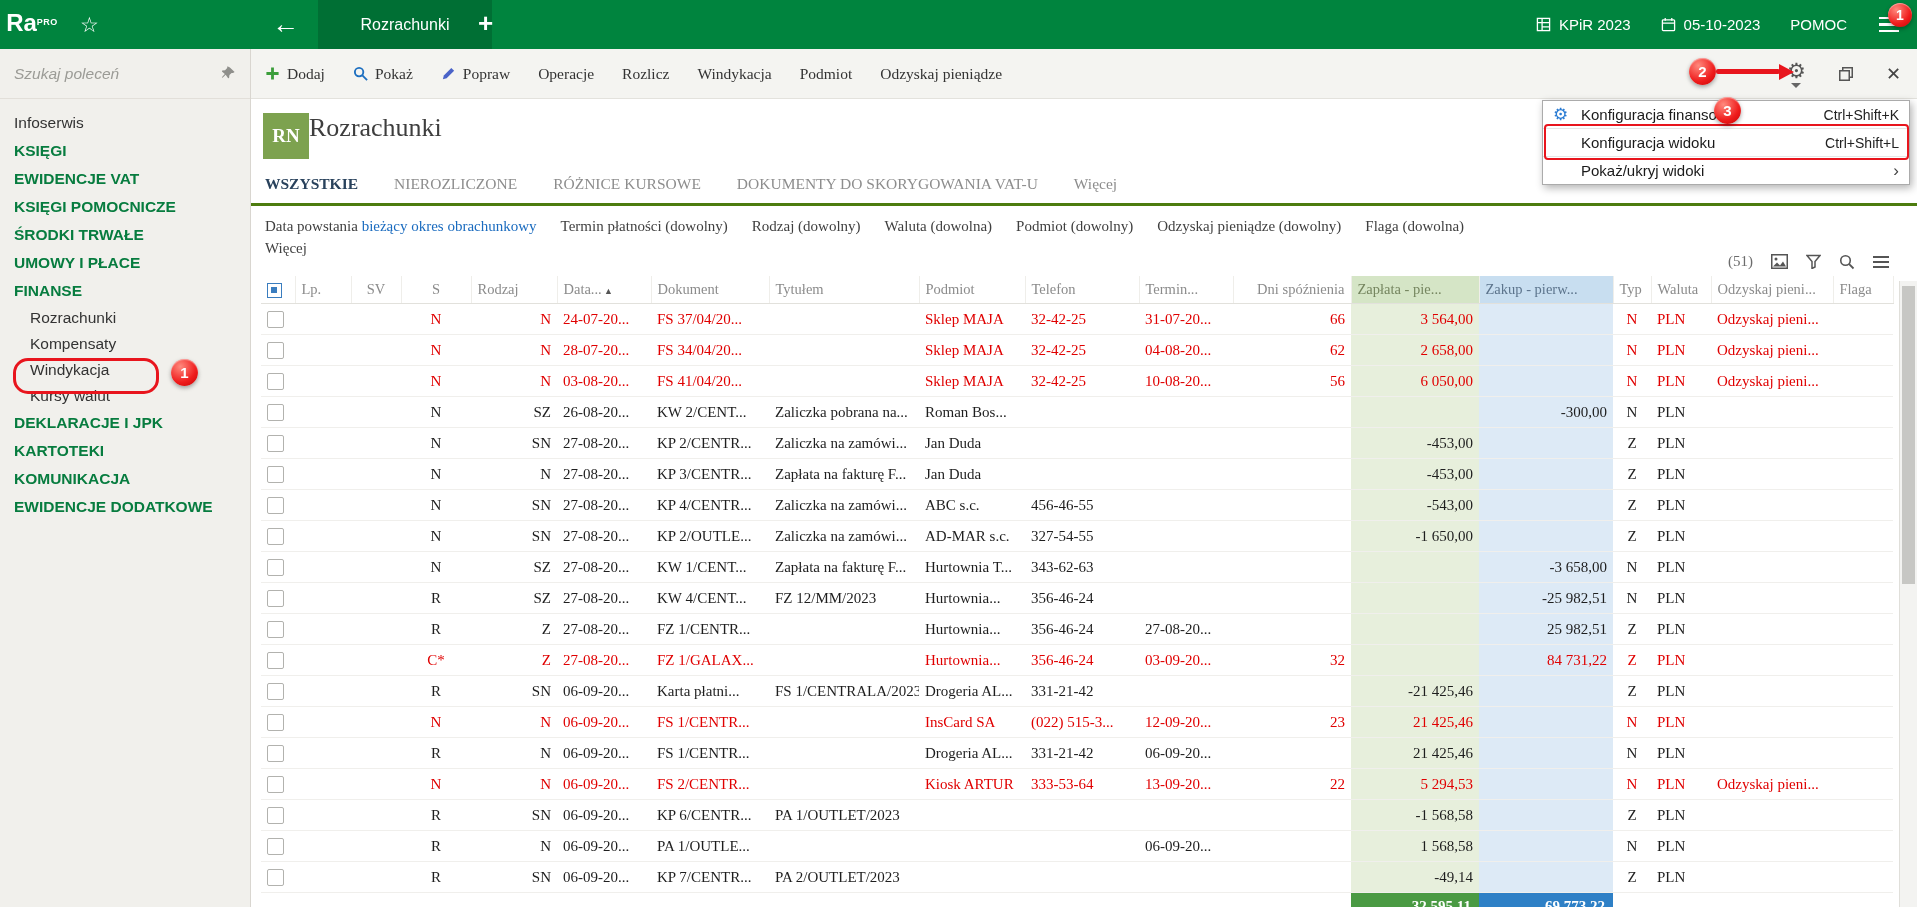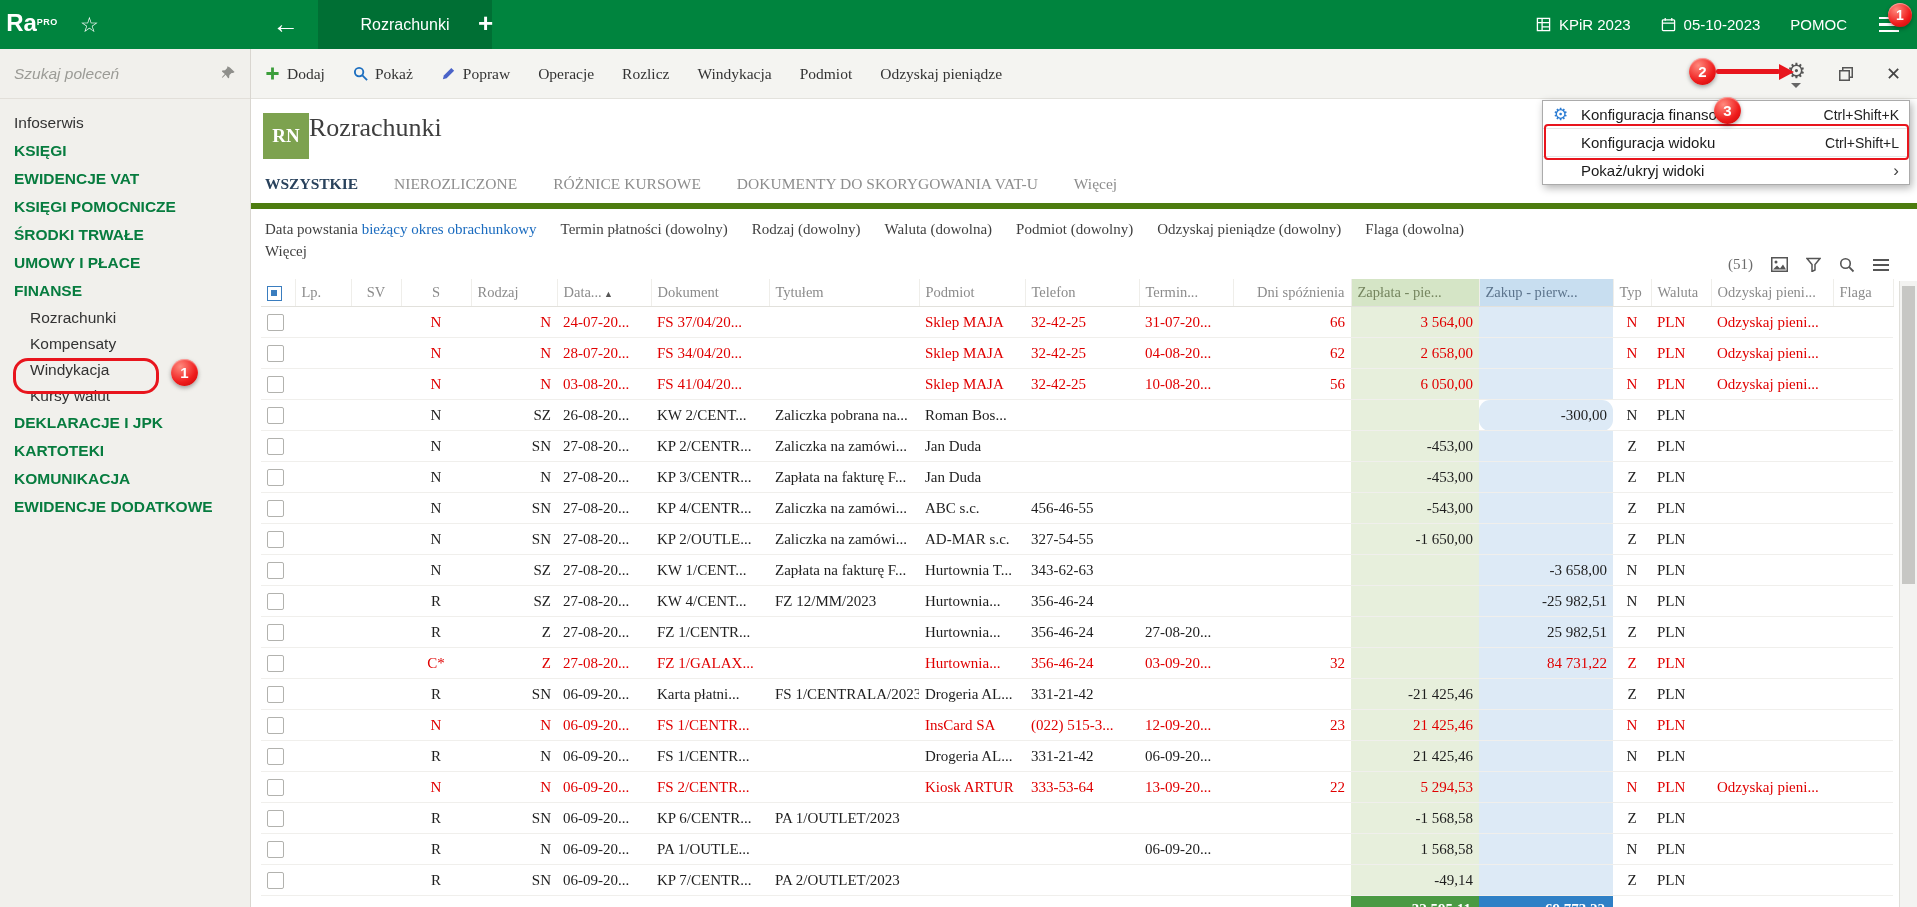--- a/index.html
+++ b/index.html
@@ -49,21 +49,21 @@
   .win-restore{display:flex;cursor:pointer;}
   .win-close{font-size:18px;color:#444;cursor:pointer;line-height:18px;}
 
   
   .module-header{display:flex;align-items:flex-start;padding:14px 0 6px 12px;height:46px;flex:none;}
   .module-badge{width:46px;height:46px;background:#7da24f;color:#fff;font-size:19px;font-weight:bold;
     display:flex;align-items:center;justify-content:center;flex:none;}
   .module-title{font-size:26px;font-weight:normal;color:#3e3e3e;margin:0;}
 
   
-  .view-tabs{display:flex;align-items:center;gap:36px;padding-left:14px;height:38px;border-bottom:6px solid #4d7c0f;flex:none;}
+  .view-tabs{display:flex;align-items:center;gap:36px;padding-left:14px;height:38px;border-bottom:3px solid #4d7c0f;flex:none;}
   .vtab{font-size:15.5px;color:#8d8d8d;cursor:pointer;white-space:nowrap;}
   .vtab-active{color:#29425c;font-weight:bold;}
 
   
   .filters{position:relative;padding:12px 14px 0 14px;height:58px;flex:none;}
   .filter-items{display:flex;flex-wrap:wrap;column-gap:24px;row-gap:5px;font-size:15px;color:#3f3f3f;max-width:1420px;}
   .filter{cursor:pointer;white-space:nowrap;}
   .f-value{color:#3f3f3f;}
   .f-blue{color:#1a6bbf;}
   .filter-more{margin-top:5px;font-size:15px;color:#3f3f3f;cursor:pointer;width:60px;}
@@ -419,21 +419,21 @@
                 <td class="col-s" style="text-align: center;">N</td>
                 <td class="col-rodzaj" style="text-align: right;">SZ</td>
                 <td class="col-data">26-08-20...</td>
                 <td class="col-dokument">KW 2/CENT...</td>
                 <td class="col-tytulem">Zaliczka pobrana na...</td>
                 <td class="col-podmiot">Roman Bos...</td>
                 <td class="col-telefon"></td>
                 <td class="col-termin"></td>
                 <td class="col-dni" style="text-align: right;"></td>
                 <td class="col-sprzedaz" style="text-align: right;"></td>
-                <td class="col-zakup" style="text-align: right; border-radius: 11px;">-300,00</td>
+                <td class="col-zakup" style="text-align: right;">-300,00</td>
                 <td class="col-typ" style="text-align: center;">N</td>
                 <td class="col-waluta">PLN</td>
                 <td class="col-odzyskaj"></td>
                 <td class="col-flaga"></td>
               </tr>
               <tr>
                 <td class="col-sel"><span class="cb"></span></td>
                 <td class="col-lp"></td>
                 <td class="col-sv" style="text-align: center;"></td>
                 <td class="col-s" style="text-align: center;">N</td>

